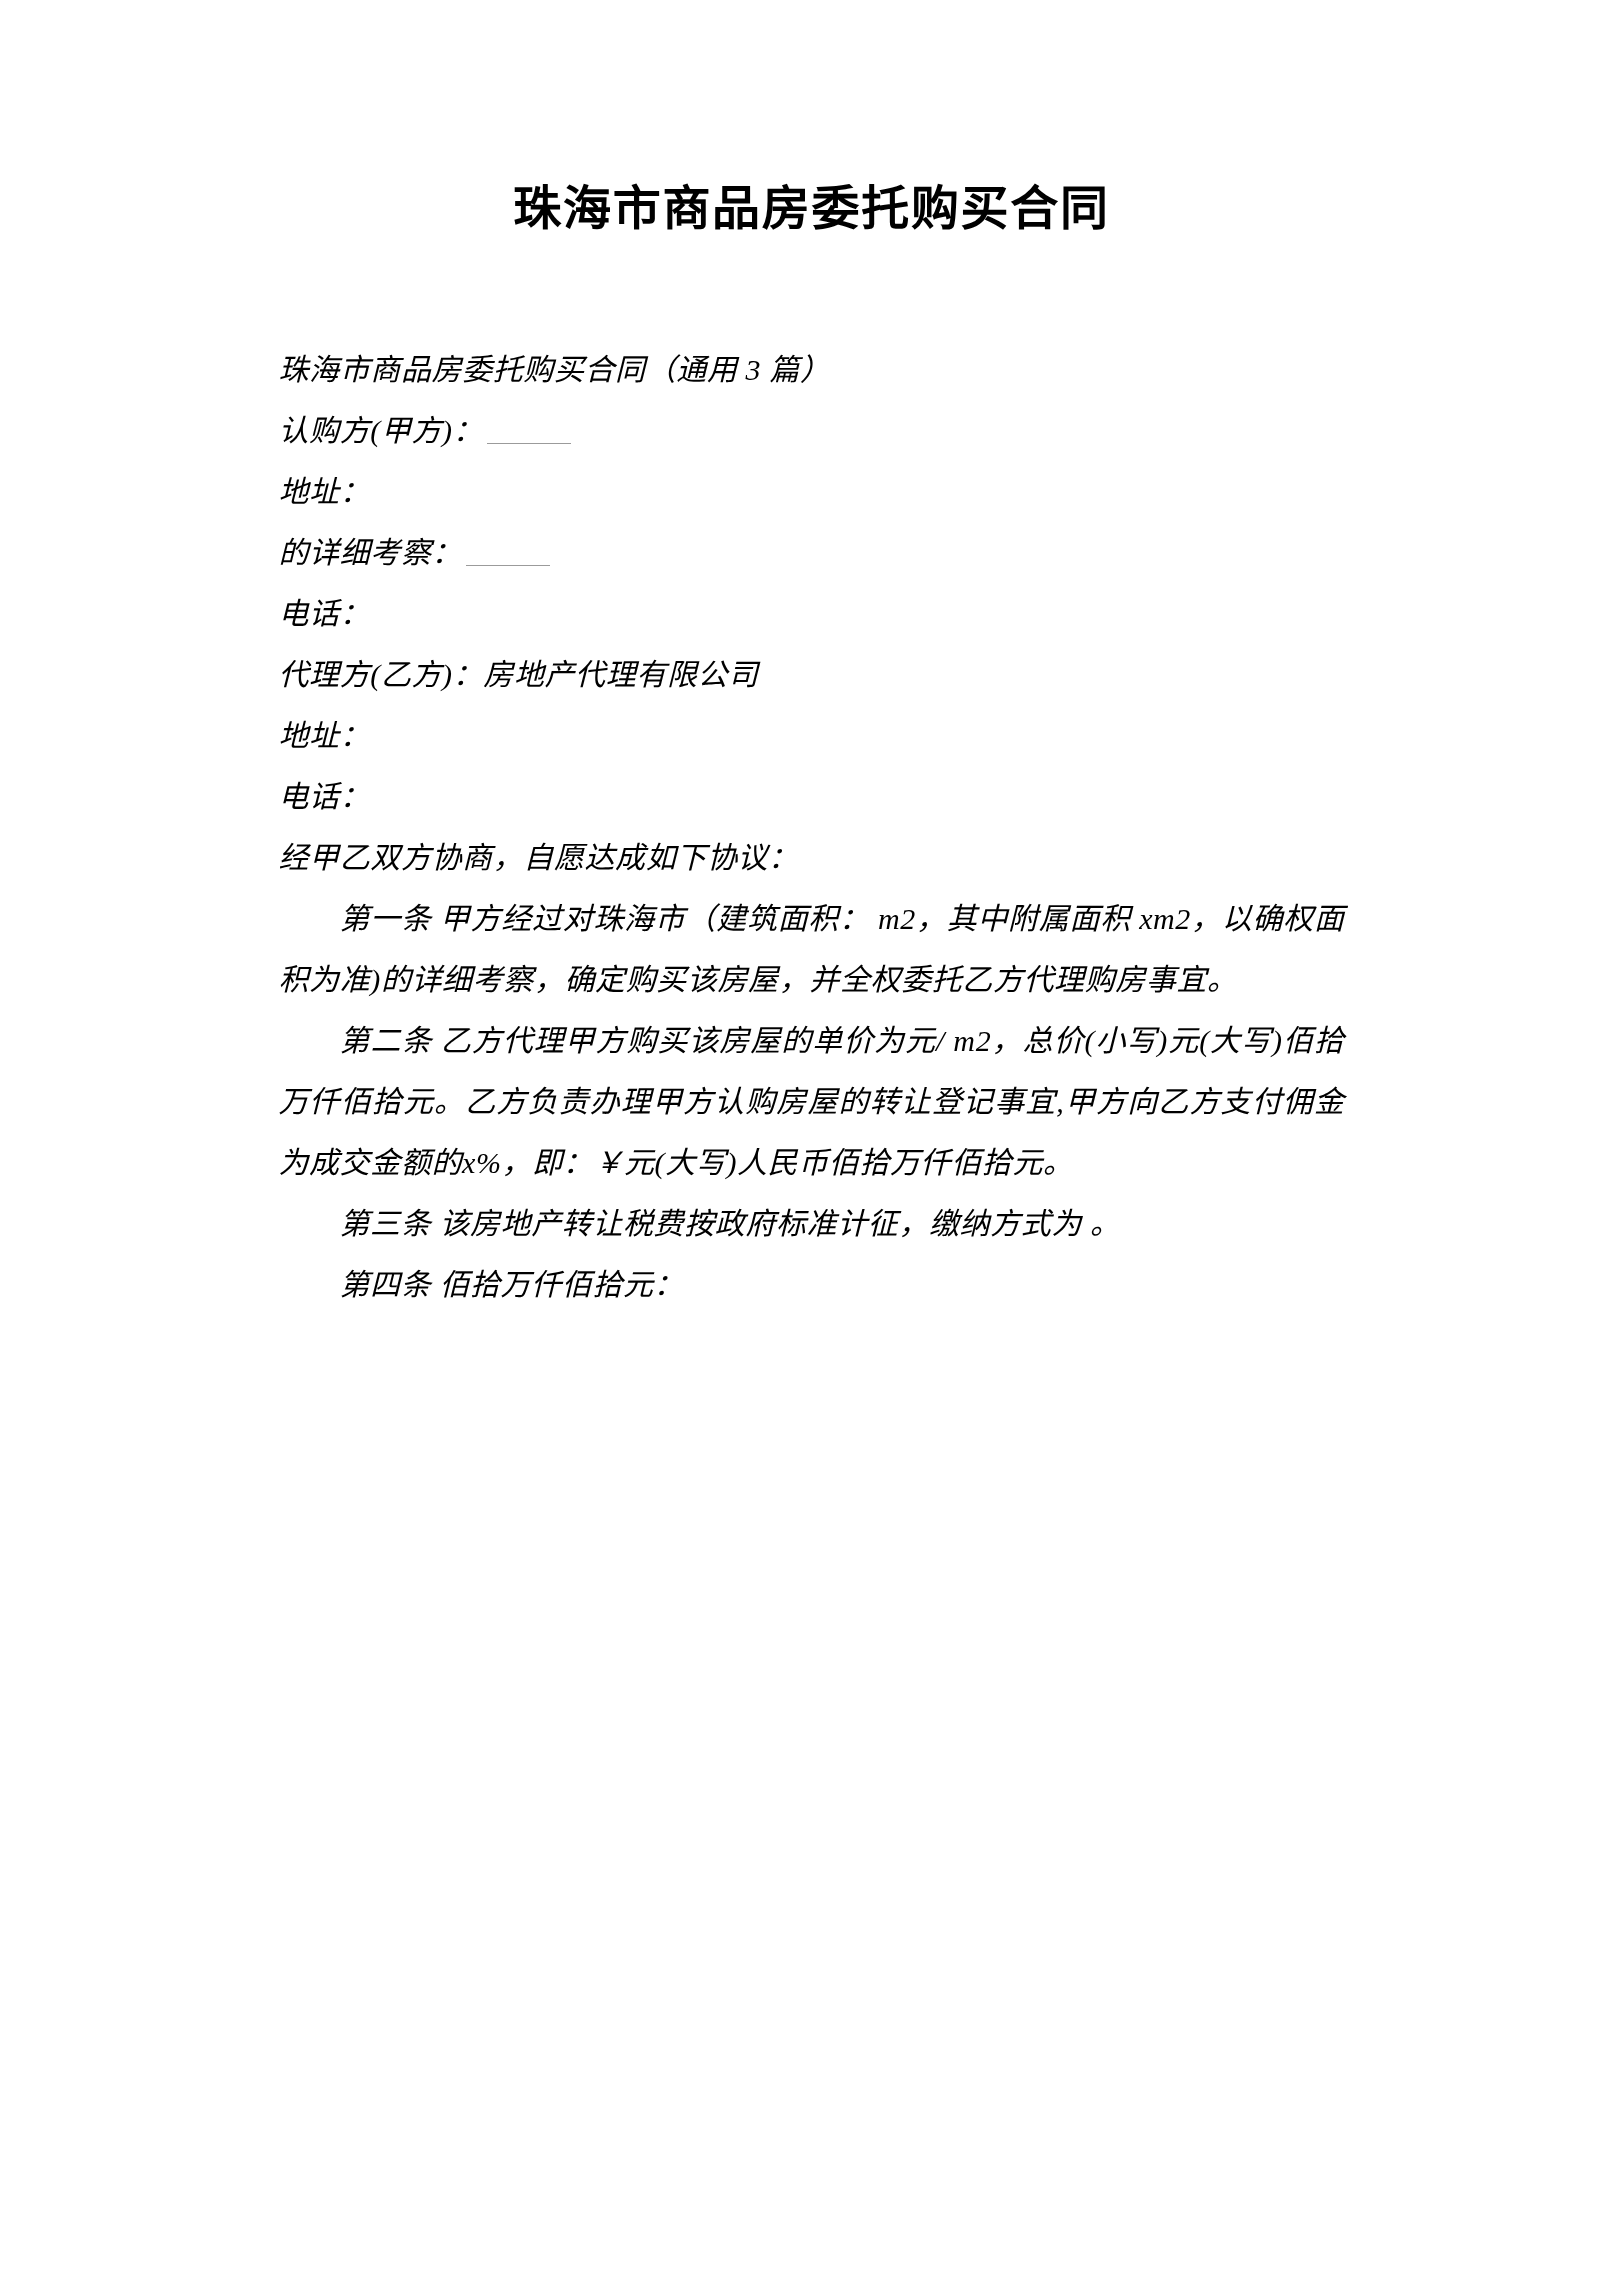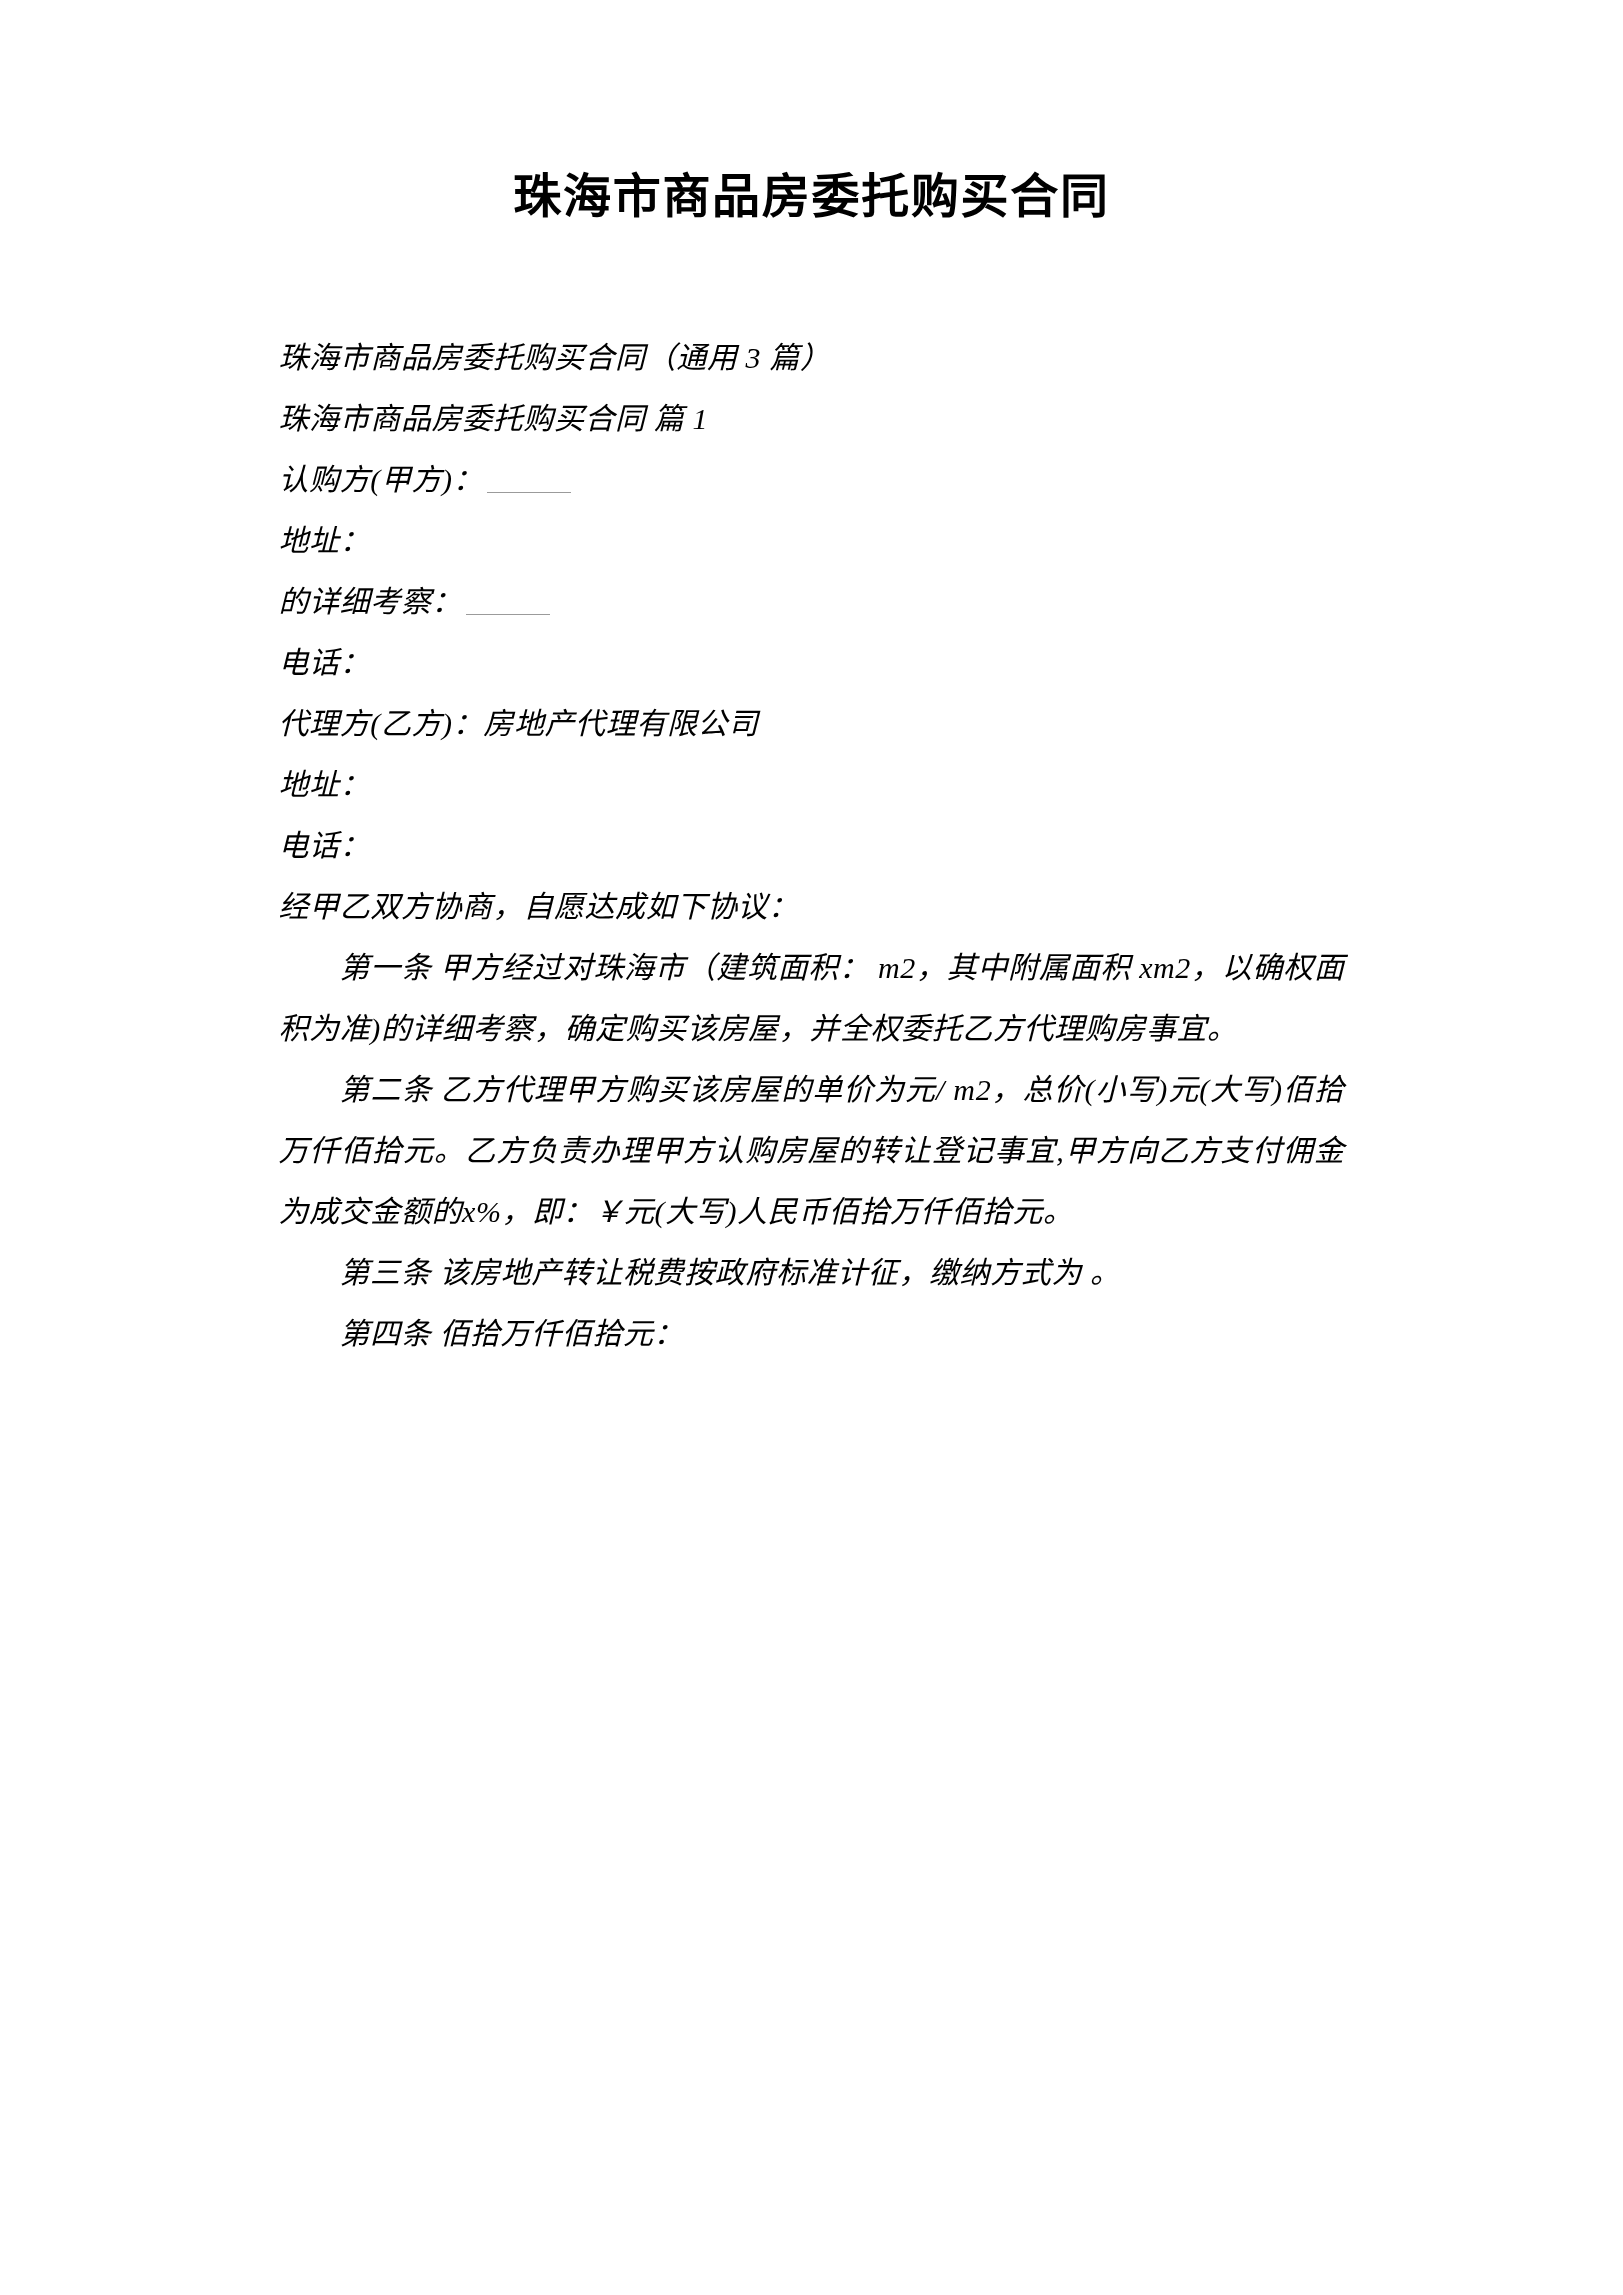--- a/index.html
+++ b/index.html
@@ -12,21 +12,21 @@
     height: 2295px;
     font-family: "Liberation Serif", "DejaVu Serif", serif;
     color: #000000;
     -webkit-font-smoothing: antialiased;
   }
   .page {
     position: relative;
     width: 1623px;
     height: 2295px;
     box-sizing: border-box;
-    padding: 0;
+    padding: 12px;
     overflow: hidden;
   }
   .doc-title {
     text-align: center;
     font-family: "Liberation Sans", "DejaVu Sans", sans-serif;
     font-weight: bold;
     font-size: 48px;
     letter-spacing: 1.7px;
     margin: 0;
     padding-top: 168px;
@@ -64,23 +64,20 @@
 <div class="page">
 
   <h1 class="doc-title">珠海市商品房委托购买合同</h1>
 
   <div class="body-block">
 
     <p class="para">
       <span>珠海市商品房委托购买合同（通用 3 篇）</span>
     </p>
 
-    <p class="para">
-      <span>珠海市商品房委托购买合同  篇 1</span>
-    </p>
 
     <p class="para">
       <span>认购方(甲方)：</span><span class="blank-line"></span>
     </p>
 
     <p class="para">
       <span>地址：</span>
     </p>
 
     <p class="para">

